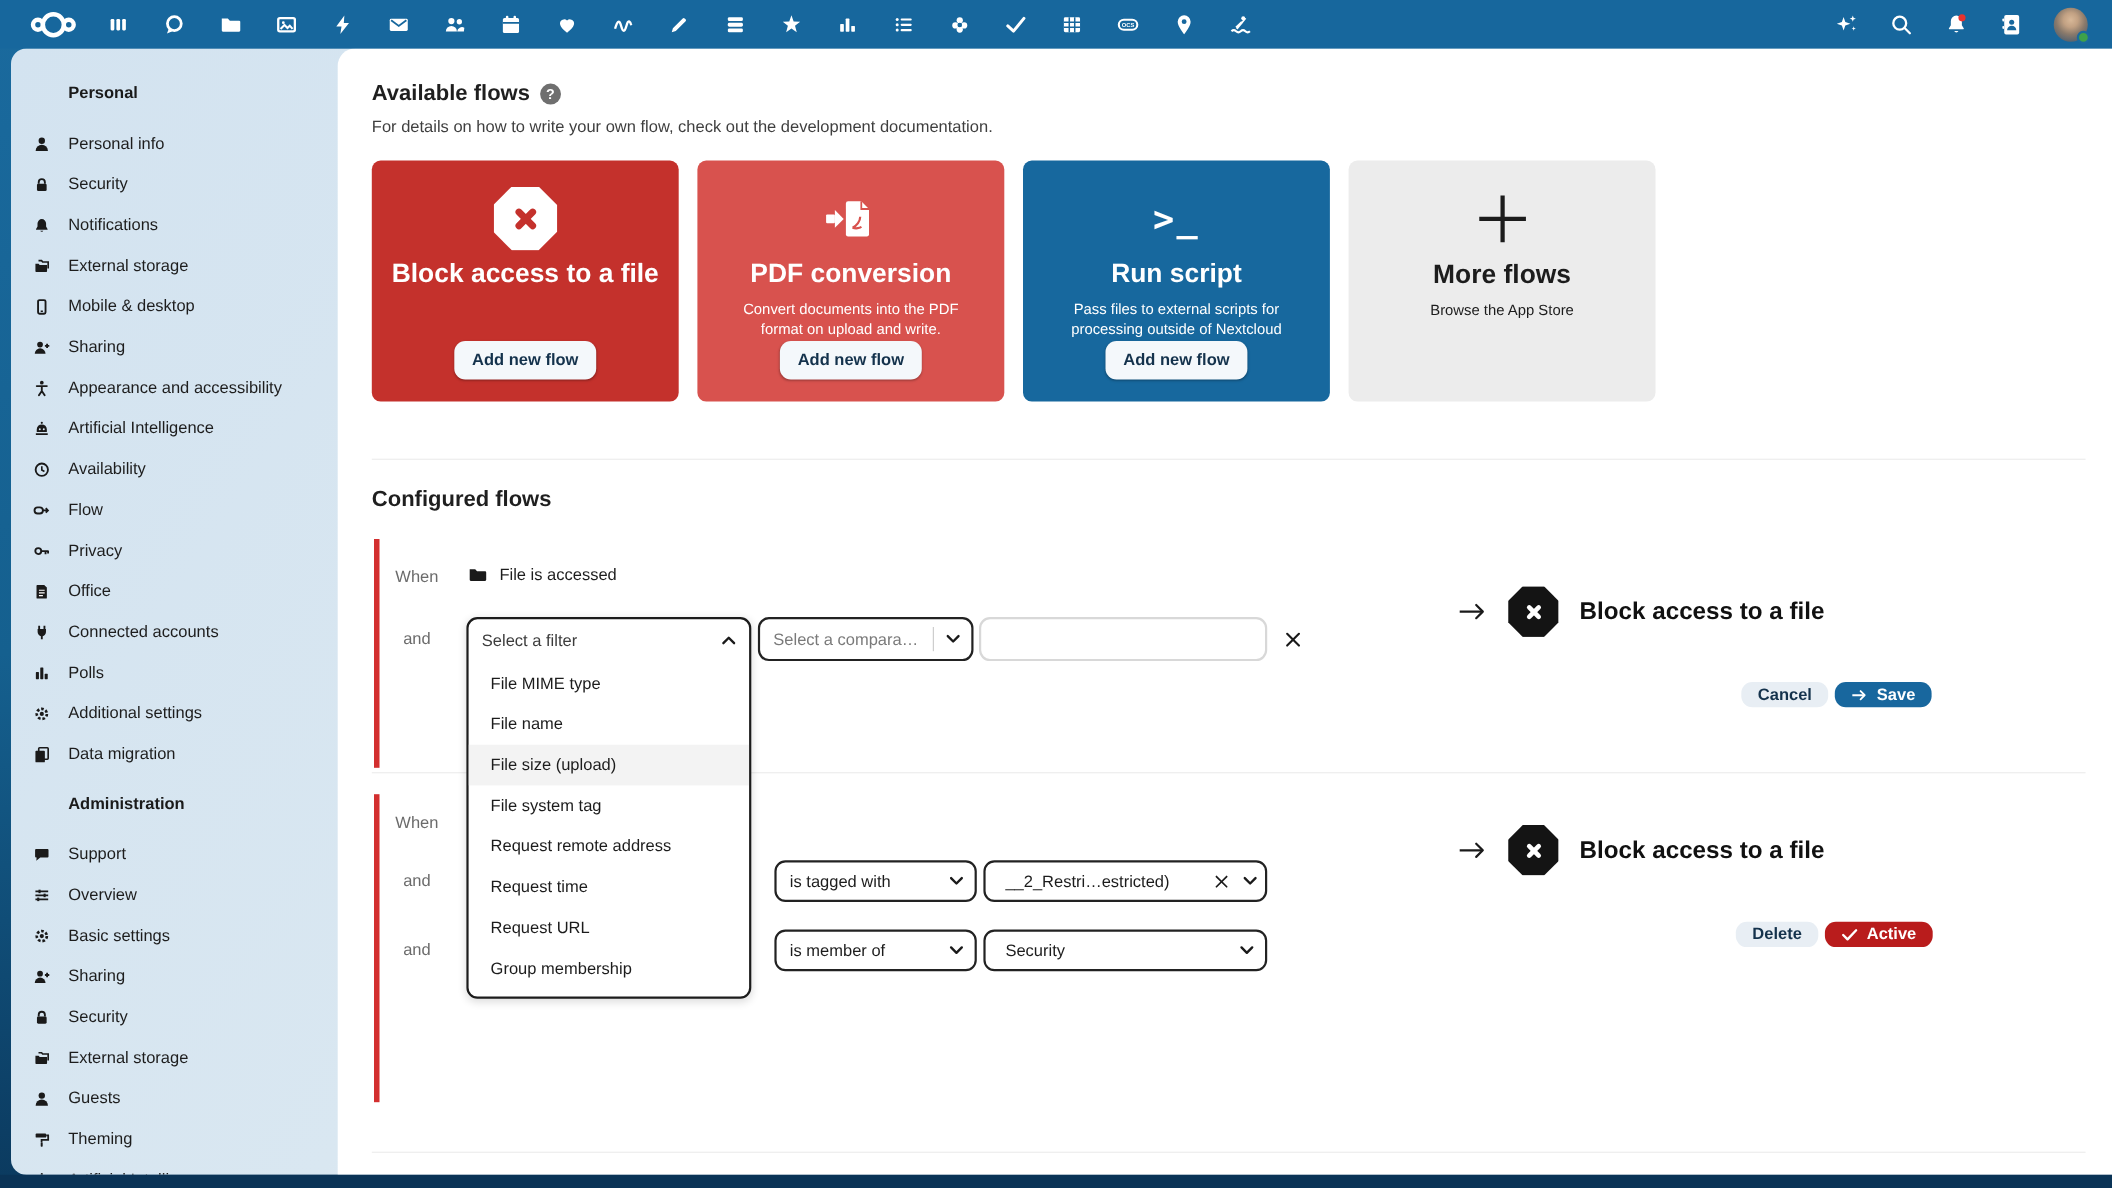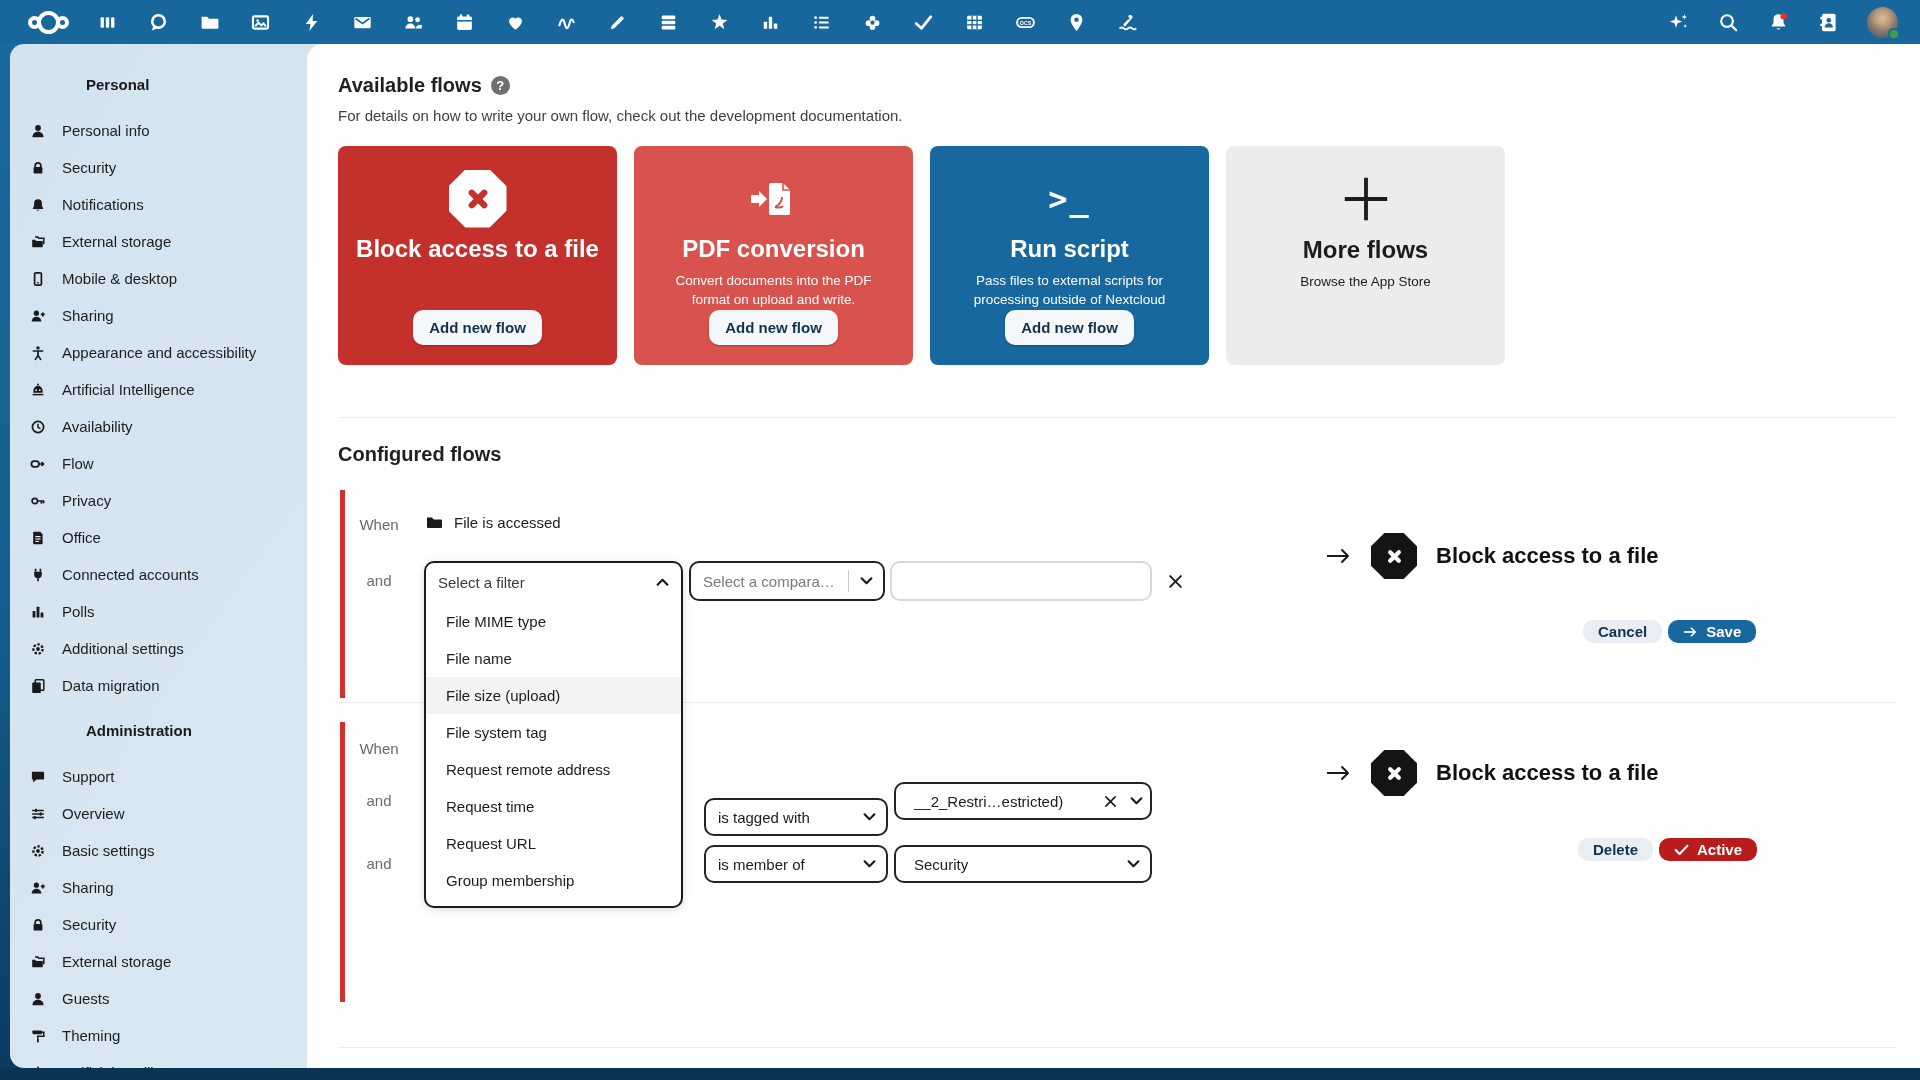--- a/index.html
+++ b/index.html
@@ -22,21 +22,21 @@
   .tr-icon svg{width:23px;height:23px}
   .avatar{width:31px;height:31px;border-radius:50%;position:relative;
     background:radial-gradient(circle at 50% 36%,#d8b898 0%,#c2a183 26%,#8a7a6b 52%,#5f666e 75%,#4c545e 100%)}
   .avatar .dot{position:absolute;right:-2px;bottom:-2px;width:12px;height:12px;border-radius:50%;background:#3ea14a;border:2px solid #1a6a9e}
   
   .frame{position:absolute;top:44px;left:10px;right:0;bottom:12px;border-radius:14px 0 0 14px;overflow:hidden;
     background:linear-gradient(125deg,#d3e3f0 0%,#d9e7f1 38%,#e8eff5 52%,#eaf0f5 72%,#e1e9f0 100%)}
   .bottombar{position:absolute;left:0;right:0;bottom:0;height:12px;background:#0a3356}
   
   .sidebar{position:absolute;left:0;top:0;bottom:0;width:297px;padding:30px 0 0 0;overflow:hidden}
-  .sec-label{font-size:15px;font-weight:bold;color:#1a1a1a;padding-left:76px;height:22px;line-height:22px;margin-bottom:16px}
+  .sec-label{font-size:15px;font-weight:bold;color:#1a1a1a;padding-left:52px;height:22px;line-height:22px;margin-bottom:16px}
   .sec-label.admin{margin-top:16px}
   .side-item{display:flex;align-items:center;height:37px;padding-left:19px;font-size:15px;color:#1d1d1d;cursor:pointer}
   .side-icon{width:17px;height:17px;display:flex;align-items:center;justify-content:center;flex:0 0 17px}
   .side-icon svg{width:16px;height:16px}
   .side-item .lbl-txt{margin-left:16px;white-space:nowrap}
   
   .main{position:absolute;left:297px;right:0;top:0;bottom:0;background:#fff;border-top-left-radius:16px}
   .content{position:relative;width:100%;height:100%;overflow:hidden}
   .h-title{position:absolute;left:31px;top:30px;display:flex;align-items:center;gap:9px}
   .h-title h2{font-size:20px;font-weight:bold;color:#1f1f1f}
@@ -691,21 +691,21 @@
       </section>
 
       <div class="hr hr-2"></div>
 
       <section class="flow flow-2">
         <div class="red-bar"></div>
 
         <span class="w-lbl" style="top:18px">When</span>
 
         <span class="w-lbl" style="top:70px">and</span>
-        <div class="select f2-op" style="left:397px;top:76px">
+        <div class="select f2-op" style="left:397px;top:60px">
           <span class="val">is tagged with</span>
           <span class="chev">
               <svg viewBox="0 0 12 8">
                 <polyline points="1.5,1.5 6,6 10.5,1.5" fill="none" stroke="#1a1a1a" stroke-width="2" stroke-linecap="round" stroke-linejoin="round"></polyline>
               </svg>
             </span>
         </div>
         <div class="select f2-val" style="left:587px;top:60px">
           <span class="val" style="padding-left:18px">__2_Restri…estricted)</span>
           <span class="xbtn">

